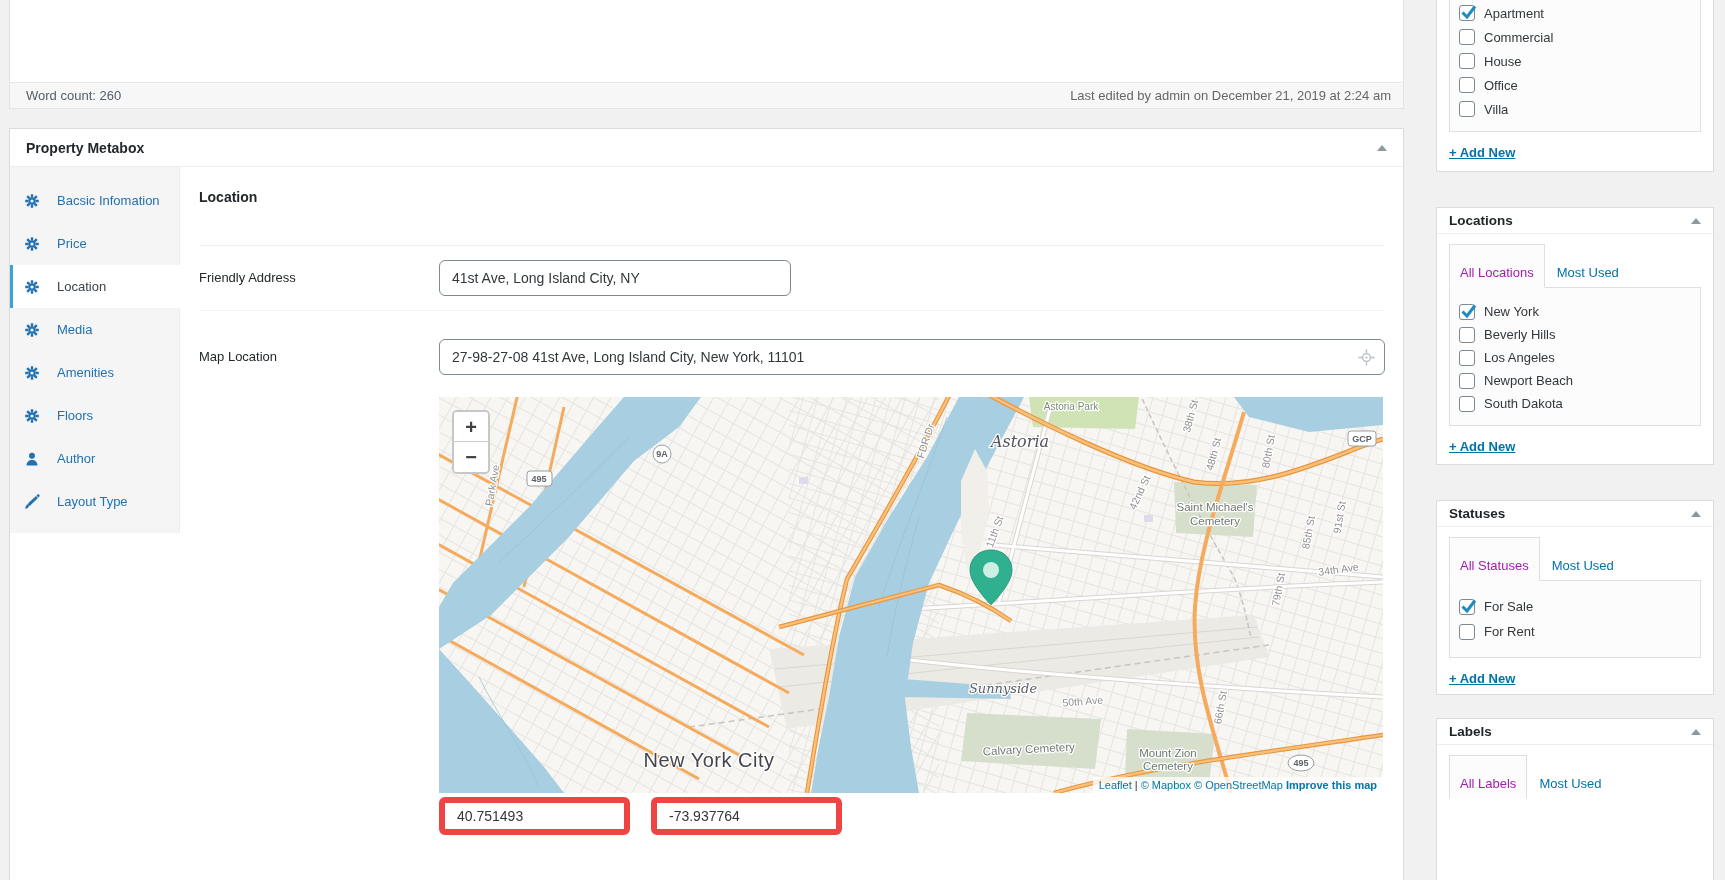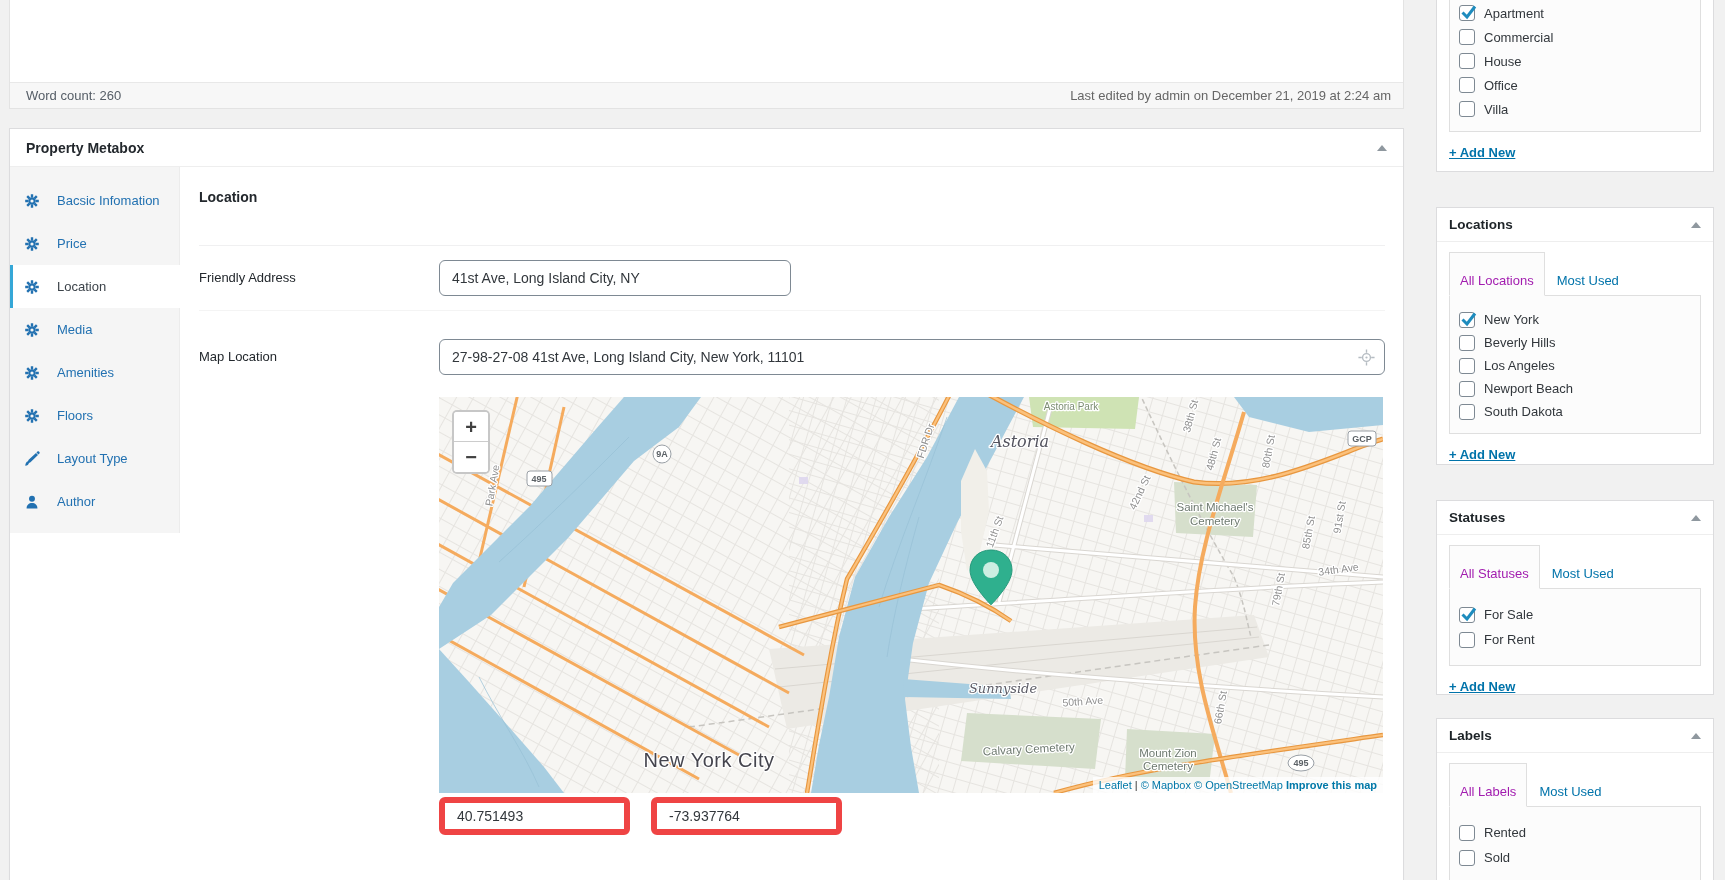--- a/index.html
+++ b/index.html
@@ -67,21 +67,21 @@
   text.lbl-road { font-size:10.5px; fill:#8f8f8f; }
   text.lbl-park { font-size:10px; fill:#7c8d72; }
   text.lbl-cem { font-size:11.5px; fill:#6e7a70; }
   text.lbl-place { font-size:16px; font-style:italic; fill:#53535e; font-family:"DejaVu Serif",serif; }
   text.lbl-place-sm { font-size:13px; font-style:italic; fill:#5c5c66; font-family:"DejaVu Serif",serif; }
   text.lbl-city { font-size:20px; fill:#45454e; letter-spacing:.5px; }
   text.lbl-badge { font-size:9px; font-weight:bold; fill:#5b6166; stroke-width:0; }
 
   
   .panel { position:absolute; left:1436px; width:278px; background:#fff; border:1px solid #dcdcde; }
-  .panel-header { height:34px; display:flex; align-items:center; justify-content:space-between;
+  .panel-header { height:26px; display:flex; align-items:center; justify-content:space-between;
     padding:0 12px; border-bottom:1px solid #eee; }
   .panel-title { font-weight:bold; font-size:13.5px; color:#1d2327; }
   .panel-body { padding:8px 12px 0; }
   .tax-tabs { margin-top:2px; position:relative; z-index:2; display:flex; align-items:flex-end; }
   .tax-tab-active { display:inline-block; padding:20px 10px 7px; background:#fcfcfc; border:1px solid #dfdfdf;
     border-bottom-color:#fcfcfc; color:#a21caf; margin-bottom:-1px; }
   .tax-tab-link { display:inline-block; padding:6px 12px 7px; color:#0073aa; cursor:pointer; }
   .tax-box { position:relative; z-index:1; border:1px solid #dfdfdf; background:#fcfcfc; padding:12px 9px 10px; }
   .tax-item { height:24px; display:flex; align-items:center; gap:9px; }
   .tax-item .lbl { color:#32373c; }
@@ -186,33 +186,33 @@
                 <circle cx="10" cy="10" r="2" fill="#f5f5f5"></circle>
               </g>
               <g stroke="#2271b1" stroke-width="3">
                 <path d="M10 1.5v4M10 14.5v4M1.5 10h4M14.5 10h4M4 4l2.8 2.8M13.2 13.2L16 16M16 4l-2.8 2.8M6.8 13.2L4 16"></path>
               </g>
             </svg>
           <span>Floors</span>
         </li>
         <li class="prop-tab">
           <svg width="16" height="16" viewBox="0 0 20 20">
+              <g fill="#2271b1">
+                <circle cx="10" cy="6" r="3.7"></circle>
+                <path d="M3.2 18c0-4.2 3-6.7 6.8-6.7s6.8 2.5 6.8 6.7z"></path>
+              </g>
+            </svg>
+          <span>Author</span>
+        </li>
+        <li class="prop-tab">
+          <svg width="16" height="16" viewBox="0 0 20 20">
               <path fill="#2271b1" d="M1.5 18.5c3-.3 4.1-1.3 4.7-3.4l1.9-.9L17.5 5 15 2.5 5.8 11l-.9 1.9c-2 .7-2.9 2.6-3.4 5.6z"></path>
               <path fill="#2271b1" d="M15.6 1.9l2.5 2.5 1.2-1.2c.5-.5.5-1.3 0-1.8l-.7-.7c-.5-.5-1.3-.5-1.8 0z"></path>
             </svg>
           <span>Layout Type</span>
-        </li>
-        <li class="prop-tab">
-          <svg width="16" height="16" viewBox="0 0 20 20">
-              <g fill="#2271b1">
-                <circle cx="10" cy="6" r="3.7"></circle>
-                <path d="M3.2 18c0-4.2 3-6.7 6.8-6.7s6.8 2.5 6.8 6.7z"></path>
-              </g>
-            </svg>
-          <span>Author</span>
         </li>
       </ul>
 
       <div class="prop-content">
         <div class="section-heading">Location</div>
         <div class="section-divider"></div>
 
         <div class="form-row">
           <label>Friendly Address</label>
           <input class="text-input fa-input" type="text" value="41st Ave, Long Island City, NY" style="">
@@ -474,27 +474,17 @@
   <div class="panel p4 tbox2">
     <div class="panel-header">
       <span class="panel-title">Labels</span>
       <span class="tri-up"></span>
     </div>
     <div class="panel-body">
       <div class="tax-tabs">
         <span class="tax-tab-active">All Labels</span>
         <span class="tax-tab-link">Most Used</span>
       </div>
-      <div class="tax-box">
-        <div class="tax-item">
-          <span class="wp-cb"></span>
-          <span class="lbl">Rented</span>
-        </div>
-        <div class="tax-item">
-          <span class="wp-cb"></span>
-          <span class="lbl">Sold</span>
-        </div>
-      </div>
 
     </div>
   </div>
 
 </div>
 
 </body></html>

